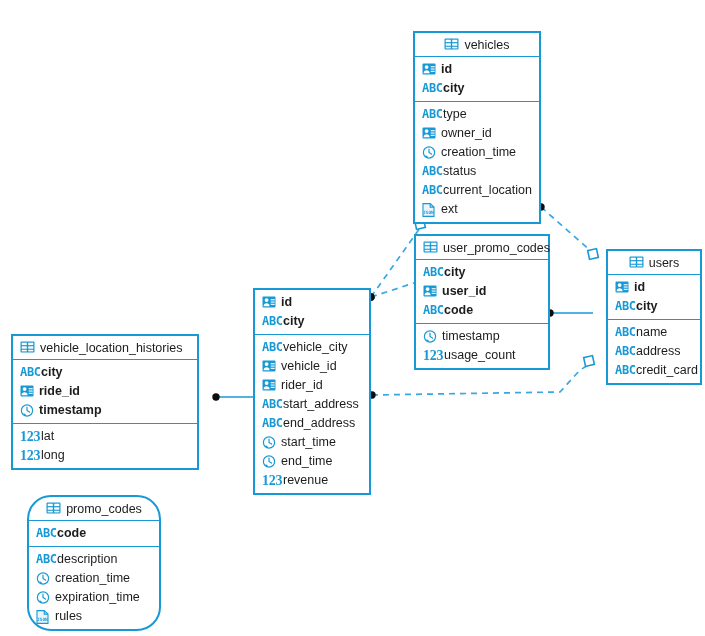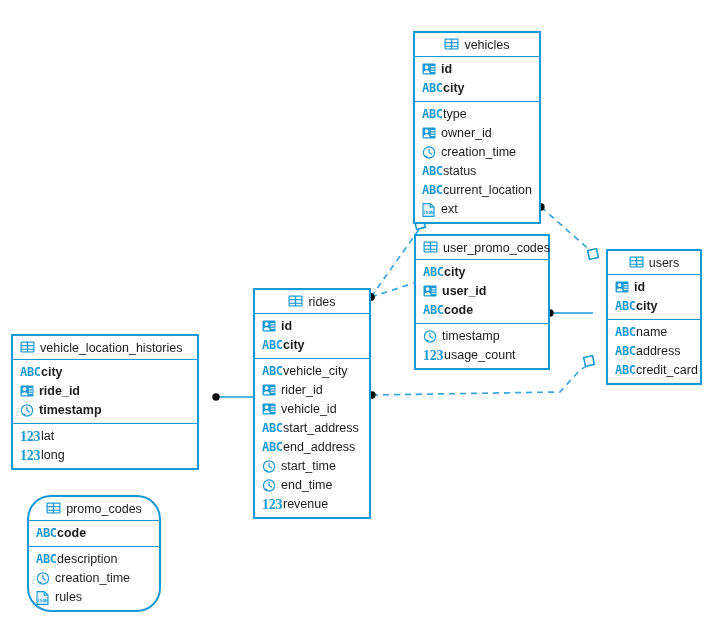--- a/index.html
+++ b/index.html
@@ -278,34 +278,20 @@
             <span class="ico ico-abc">ABC</span>
             <span class="col-name">address</span>
           </div>
           <div class="col-row">
             <span class="ico ico-abc">ABC</span>
             <span class="col-name">credit_card</span>
           </div>
         </div>
       </div>
       <div class="table-node" style="left: 253px; top: 288px; width: 118px;">
-        <div class="tbl-title">
-          <span class="ico">
-            <svg width="15" height="12" viewBox="0 0 15 12">
-              <rect x="0.5" y="0.5" width="14" height="11" rx="1" fill="#1899d6"></rect>
-              <rect x="1.7" y="1.7" width="5.1" height="2.4" fill="#ffffff"></rect>
-              <rect x="8.2" y="1.7" width="5.1" height="2.4" fill="#ffffff"></rect>
-              <rect x="1.7" y="5.3" width="5.1" height="2.4" fill="#ffffff"></rect>
-              <rect x="8.2" y="5.3" width="5.1" height="2.4" fill="#ffffff"></rect>
-              <rect x="1.7" y="8.8" width="5.1" height="1.6" fill="#ffffff"></rect>
-              <rect x="8.2" y="8.8" width="5.1" height="1.6" fill="#ffffff"></rect>
-            </svg>
-          </span>
-          <span>rides</span>
-        </div>
         <div class="section keys">
           <div class="col-row pk">
             <span class="ico">
               <svg width="14" height="12" viewBox="0 0 14 12">
                 <rect x="0.5" y="0.5" width="13" height="11" rx="1" fill="#1899d6"></rect>
                 <circle cx="4.6" cy="4.1" r="1.9" fill="#ffffff"></circle>
                 <path d="M1.6 10.2c0-1.9 1.3-3 3-3s3 1.1 3 3z" fill="#ffffff"></path>
                 <rect x="8.7" y="3.2" width="4" height="1.1" fill="#ffffff"></rect>
                 <rect x="8.7" y="5.5" width="4" height="1.1" fill="#ffffff"></rect>
                 <rect x="8.7" y="7.8" width="4" height="1.1" fill="#ffffff"></rect>
@@ -327,34 +313,34 @@
             <span class="ico">
               <svg width="14" height="12" viewBox="0 0 14 12">
                 <rect x="0.5" y="0.5" width="13" height="11" rx="1" fill="#1899d6"></rect>
                 <circle cx="4.6" cy="4.1" r="1.9" fill="#ffffff"></circle>
                 <path d="M1.6 10.2c0-1.9 1.3-3 3-3s3 1.1 3 3z" fill="#ffffff"></path>
                 <rect x="8.7" y="3.2" width="4" height="1.1" fill="#ffffff"></rect>
                 <rect x="8.7" y="5.5" width="4" height="1.1" fill="#ffffff"></rect>
                 <rect x="8.7" y="7.8" width="4" height="1.1" fill="#ffffff"></rect>
               </svg>
             </span>
+            <span class="col-name">vehicle_id</span>
+          </div>
+          <div class="col-row">
+            <span class="ico">
+              <svg width="14" height="12" viewBox="0 0 14 12">
+                <rect x="0.5" y="0.5" width="13" height="11" rx="1" fill="#1899d6"></rect>
+                <circle cx="4.6" cy="4.1" r="1.9" fill="#ffffff"></circle>
+                <path d="M1.6 10.2c0-1.9 1.3-3 3-3s3 1.1 3 3z" fill="#ffffff"></path>
+                <rect x="8.7" y="3.2" width="4" height="1.1" fill="#ffffff"></rect>
+                <rect x="8.7" y="5.5" width="4" height="1.1" fill="#ffffff"></rect>
+                <rect x="8.7" y="7.8" width="4" height="1.1" fill="#ffffff"></rect>
+              </svg>
+            </span>
             <span class="col-name">rider_id</span>
-          </div>
-          <div class="col-row">
-            <span class="ico">
-              <svg width="14" height="12" viewBox="0 0 14 12">
-                <rect x="0.5" y="0.5" width="13" height="11" rx="1" fill="#1899d6"></rect>
-                <circle cx="4.6" cy="4.1" r="1.9" fill="#ffffff"></circle>
-                <path d="M1.6 10.2c0-1.9 1.3-3 3-3s3 1.1 3 3z" fill="#ffffff"></path>
-                <rect x="8.7" y="3.2" width="4" height="1.1" fill="#ffffff"></rect>
-                <rect x="8.7" y="5.5" width="4" height="1.1" fill="#ffffff"></rect>
-                <rect x="8.7" y="7.8" width="4" height="1.1" fill="#ffffff"></rect>
-              </svg>
-            </span>
-            <span class="col-name">vehicle_id</span>
           </div>
           <div class="col-row">
             <span class="ico ico-abc">ABC</span>
             <span class="col-name">start_address</span>
           </div>
           <div class="col-row">
             <span class="ico ico-abc">ABC</span>
             <span class="col-name">end_address</span>
           </div>
           <div class="col-row">
@@ -469,20 +455,30 @@
               <svg width="14" height="13" viewBox="0 0 14 13">
                 <circle cx="7" cy="6.5" r="5.6" fill="#ffffff" stroke="#1899d6" stroke-width="1.2"></circle>
                 <path d="M7 3.2 v3.3 l2.5 1.6" fill="none" stroke="#1899d6" stroke-width="1.2" stroke-linecap="round"></path>
                 <path d="M3.6 9.6 a4.3 4.3 0 0 0 2.1 1.4" fill="none" stroke="#1899d6" stroke-width="1.1"></path>
               </svg>
             </span>
             <span class="col-name">creation_time</span>
           </div>
           <div class="col-row">
             <span class="ico">
+              <svg width="14" height="13" viewBox="0 0 14 13">
+                <circle cx="7" cy="6.5" r="5.6" fill="#ffffff" stroke="#1899d6" stroke-width="1.2"></circle>
+                <path d="M7 3.2 v3.3 l2.5 1.6" fill="none" stroke="#1899d6" stroke-width="1.2" stroke-linecap="round"></path>
+                <path d="M3.6 9.6 a4.3 4.3 0 0 0 2.1 1.4" fill="none" stroke="#1899d6" stroke-width="1.1"></path>
+              </svg>
+            </span>
+            <span class="col-name">expiration_time</span>
+          </div>
+          <div class="col-row">
+            <span class="ico">
               <svg width="13" height="14" viewBox="0 0 13 14">
                 <path d="M1 0.6 h7.2 L12 4.1 V13.4 H1 Z" fill="#eaf4fb" stroke="#1899d6" stroke-width="1.1"></path>
                 <path d="M8.2 0.6 V4.1 H12" fill="none" stroke="#1899d6" stroke-width="1.1"></path>
                 <text x="6.4" y="11.4" font-size="4.4" font-family="DejaVu Sans Mono, monospace" font-weight="bold" fill="#1899d6" text-anchor="middle">JSON</text>
               </svg>
             </span>
             <span class="col-name">rules</span>
           </div>
         </div>
       </div>

